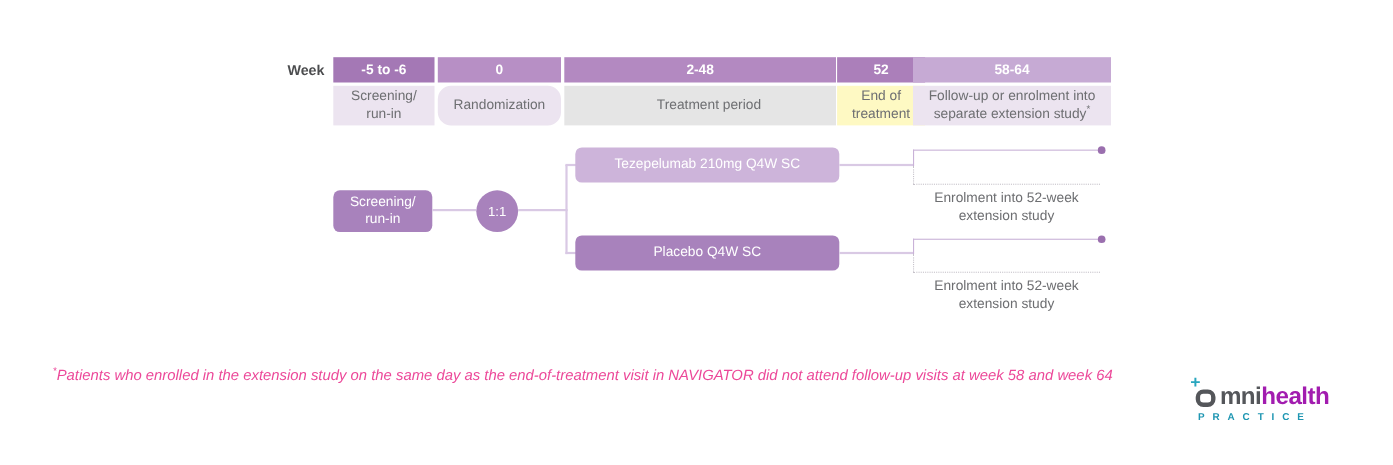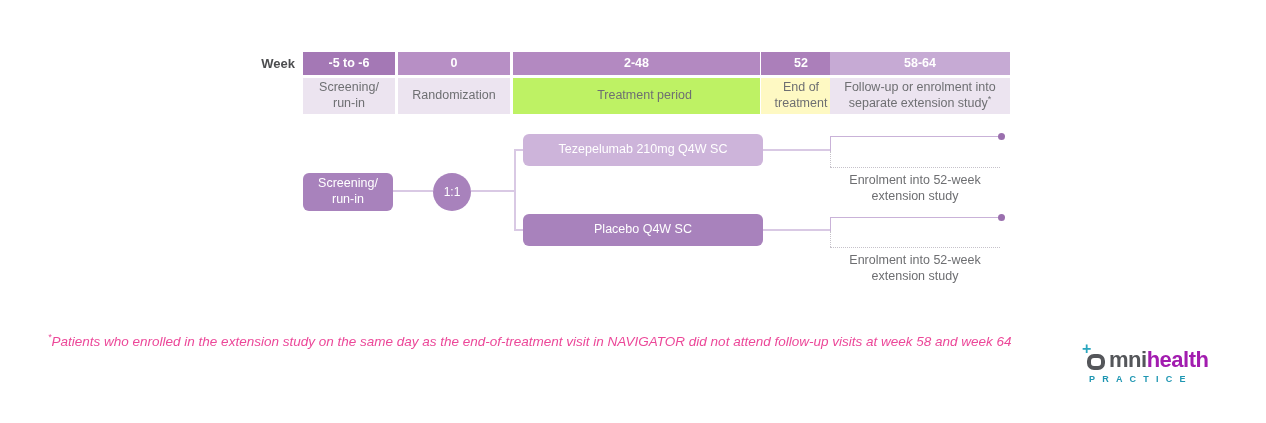--- a/index.html
+++ b/index.html
@@ -84,24 +84,24 @@
   <div class="th c1" style="background-color: rgb(164, 120, 181);">-5 to -6</div>
   <div class="th c2" style="background-color: rgb(183, 143, 197);">0</div>
   <div class="th c3" style="background-color: rgb(179, 137, 193);">2-48</div>
   <div class="th c4" style="background-color: rgb(171, 127, 186);">52</div>
   <div class="th c5" style="background-color: rgb(198, 170, 212);">58-64</div>
 
   <div class="td c1" style="background-color: rgb(236, 228, 240);">
     <span>Screening/
 run-in</span>
   </div>
-  <div class="td c2" style="background-color: rgb(236, 228, 240);">
+  <div class="td c2" style="background-color: rgb(236, 228, 240); border-radius: 12px;">
     <span>Randomization</span>
   </div>
-  <div class="td c3" style="background-color: #bef264; padding-left: 16px;">
+  <div class="td c3" style="background-color: #e5e5e5; padding-left: 16px;">
     <span>Treatment period</span>
   </div>
   <div class="td c4" style="background-color: #fef9c3;">
     <span>End of
 treatment</span>
   </div>
   <div class="td c5" style="background-color: rgb(236, 228, 240);">
     <span><span>Follow-up or enrolment into
 separate extension study</span><sup>*</sup></span>
   </div>

